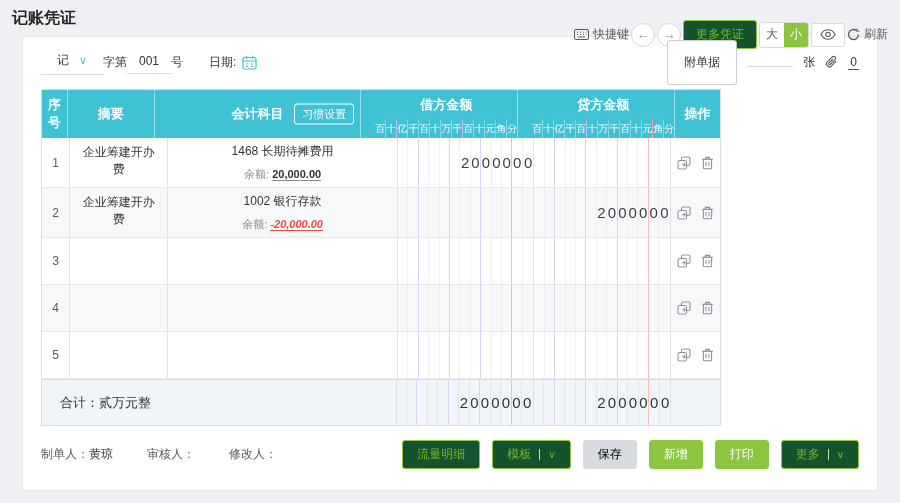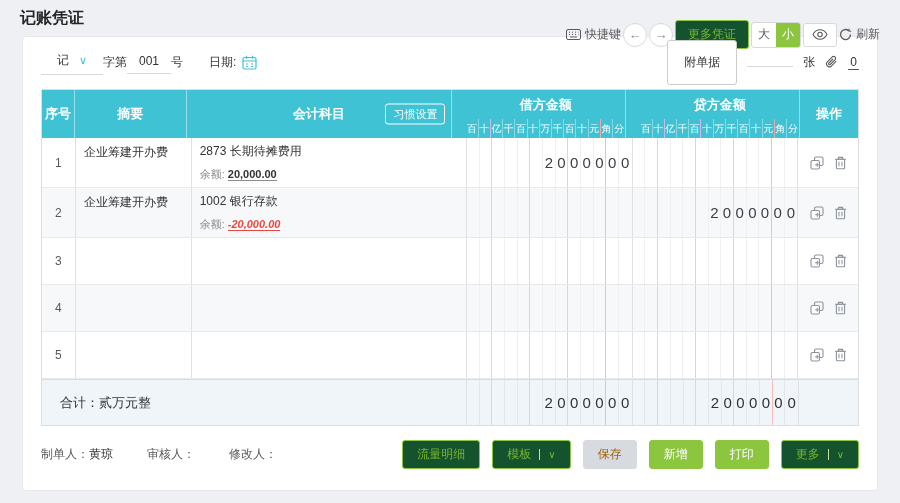--- a/index.html
+++ b/index.html
@@ -1,20 +1,20 @@
 <!DOCTYPE html>
 <html><head>
 <meta charset="utf-8">
 <style>
   * { margin:0; padding:0; box-sizing:border-box; }
   html,body { width:900px; height:503px; overflow:hidden;
     font-family:"Liberation Sans","DejaVu Sans",sans-serif; background:#eef0f4; color:#333; }
 
   
-  .topbar { height:36px; display:flex; align-items:center; padding:0 20px; }
+  .topbar { height:36px; display:flex; align-items:center; padding:0 12px; }
   .page-title { font-size:16px; font-weight:bold; color:#262626; }
   .top-right { margin-left:auto; display:flex; align-items:center; gap:2px;margin-top:33px; }
   .hint { display:flex; align-items:center; gap:4px; font-size:12px; color:#595959; cursor:pointer; }
   .circle-btn { width:24px; height:24px; border:1px solid #d9d9d9; border-radius:50%; background:#fff;
     color:#8c8c8c; font-size:13px; display:flex; align-items:center; justify-content:center; cursor:pointer; }
   .btn { display:inline-flex; align-items:center; justify-content:center; font-size:12px;
     border-radius:3px; cursor:pointer; white-space:nowrap; }
   .btn-outline-green { border:1px solid #8cc63f; color:#7ab52e; background:#14532d; padding:5px 12px; }
   .size-toggle { display:flex; border:1px solid #d9d9d9; border-radius:3px; overflow:hidden; background:#fff; }
   .size-toggle span { width:24px; height:24px; display:flex; align-items:center; justify-content:center;
@@ -30,21 +30,21 @@
   .vheader { height:46px; display:flex; align-items:center; padding:4px 18px 0 18px; font-size:12px; color:#333; }
   .u-input { border-bottom:1px solid #d8d8d8; text-align:center; padding:3px 6px 5px; color:#333; cursor:text; }
   .v-select { min-width:62px; display:inline-flex; align-items:center; justify-content:center; gap:10px; cursor:pointer; }
   .chev-teal { color:#3ec2d4; font-size:11px; }
   .lbl { color:#333; margin:0 0; }
   .vh-right { margin-left:auto; display:flex; align-items:center; gap:10px; }
   .attach-btn { border:1px solid #ccc; background:#fff; color:#333; padding:13px 16px; }
   .link-num { color:#333; border-bottom:1px solid #555; cursor:pointer; padding:0 2px; }
 
   
-  .vtable { margin:6px 18px 0 18px; width:818px; border:1px solid #dcdee2; }
+  .vtable { margin:6px 18px 0 18px; width:680px; border:1px solid #dcdee2;text-align:center; }
   .thead { display:flex; background:#3ec2d4; color:#fff; }
   .hcell { display:flex; align-items:center; justify-content:center; font-size:13px; font-weight:bold;
     border-right:1px solid rgba(255,255,255,.45); }
   .hcell:last-child { border-right:none; }
   .c-seq { width:34px; } .c-sum { width:116px; } .c-subj { width:276px; }
   .c-amt { width:166px; } .c-ops { width:60px; }
   .h-tall { height:48px; }
   .h-subj { position:relative;font-family:Liberation Mono, monospace; }
   .habit-btn { position:absolute; right:6px; top:50%; transform:translateY(-50%); border:1px solid #fff;
     color:#fff; font-size:11px; font-weight:normal; padding:2px 7px; border-radius:3px; cursor:pointer; }
@@ -88,21 +88,21 @@
   .total-row .digits span:nth-child(11) { border-right-color:#f5bcbc; }
   .total-ops { width:60px; border-left:1px solid #e0e1e4; }
 
   
   .vfooter { display:flex; align-items:center; padding:14px 18px 0 18px; font-size:12px; color:#595959; }
   .sig { margin-right:34px; }
   .sig b { color:#333; font-weight:normal; }
   .foot-btns { margin-left:auto; display:flex; align-items:center; gap:12px; }
   .btn-sep { border-left:1px solid #c4e29a; padding-left:8px; margin-left:8px; font-size:10px; }
   .btn-solid { background:#8cc63f; color:#fff; border:1px solid #8cc63f; padding:6px 16px; }
-  .btn-disabled { background:#d7dade; color:#a16207; border:1px solid #d7dade; padding:6px 14px; cursor:default; }
+  .btn-disabled { background:#d7dade; color:#000000; border:1px solid #d7dade; padding:6px 14px; cursor:default; }
   .fbtn { padding:5px 14px; }
   svg { display:block; }
 </style>
 </head>
 <body>
 
 <div class="topbar">
   <div class="page-title">记账凭证</div>
   <div class="top-right">
     <div class="hint">
@@ -219,21 +219,21 @@
       <div class="hcell c-ops h-tall">操作</div>
     </div>
 
     <div id="rows">
   <div class="trow r-big">
     <div class="cell c-seq seq-cell">1</div>
     <div class="cell c-sum sum-cell">
       <span>企业筹建开办费</span>
     </div>
     <div class="cell c-subj subj-cell">
-      <div>2873 长期待摊费用</div>
+      <div>1468 长期待摊费用</div>
       <div class="balance">
         <span>余额: </span><span class="bal-value" data-neg="false">20,000.00</span>
       </div>
     </div>
     <div class="cell c-amt digits">
             <span></span>
             <span></span>
             <span></span>
             <span></span>
             <span></span>

